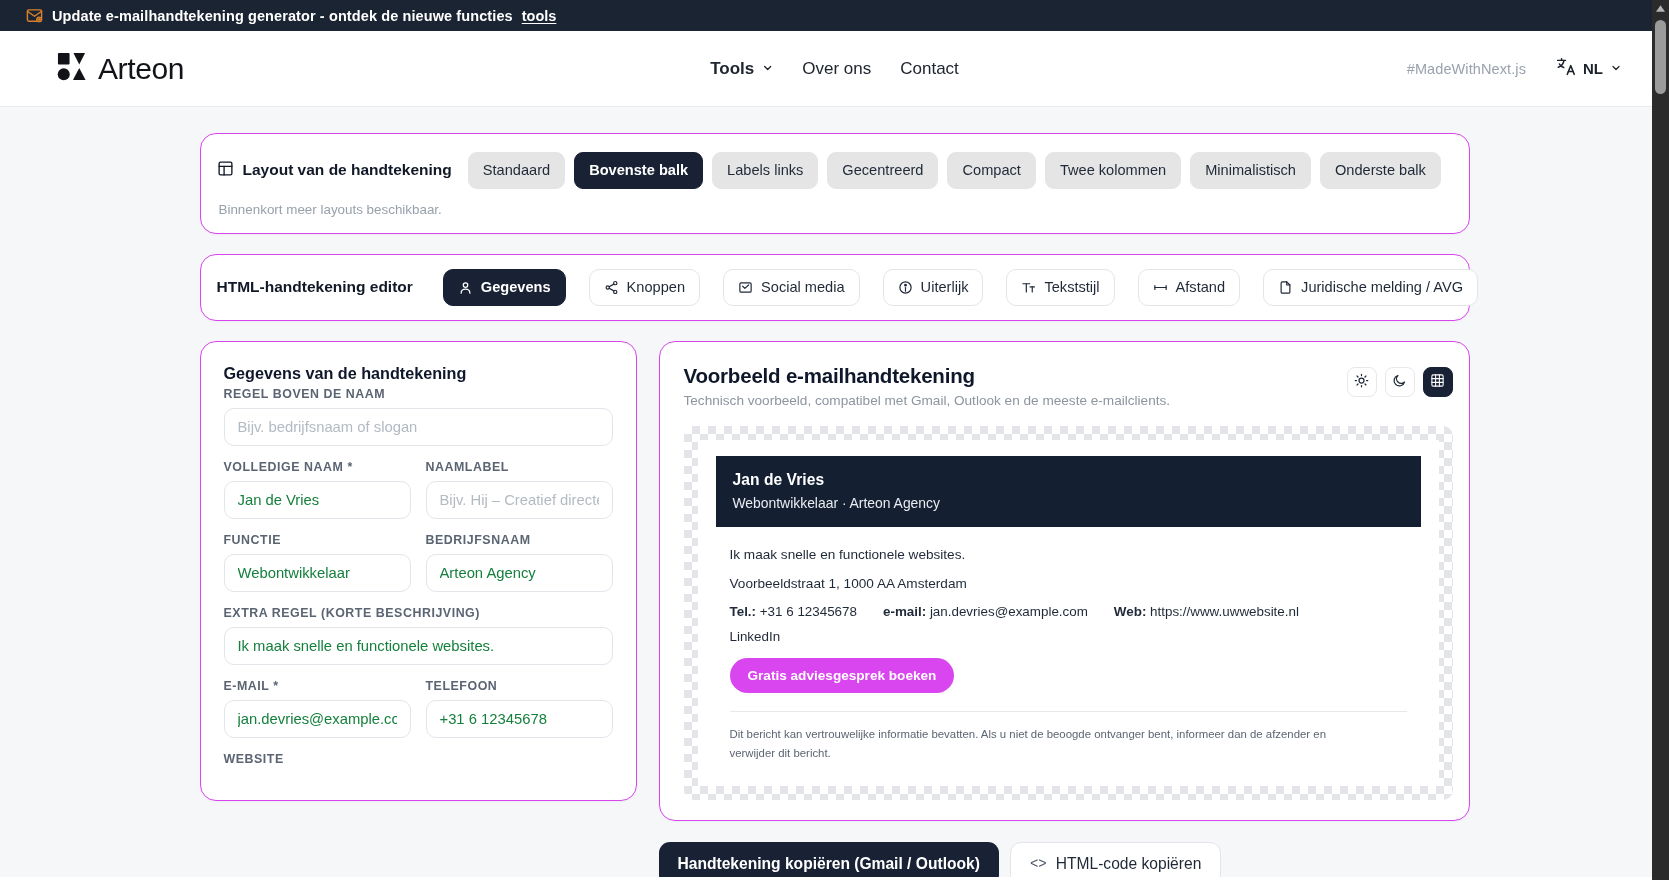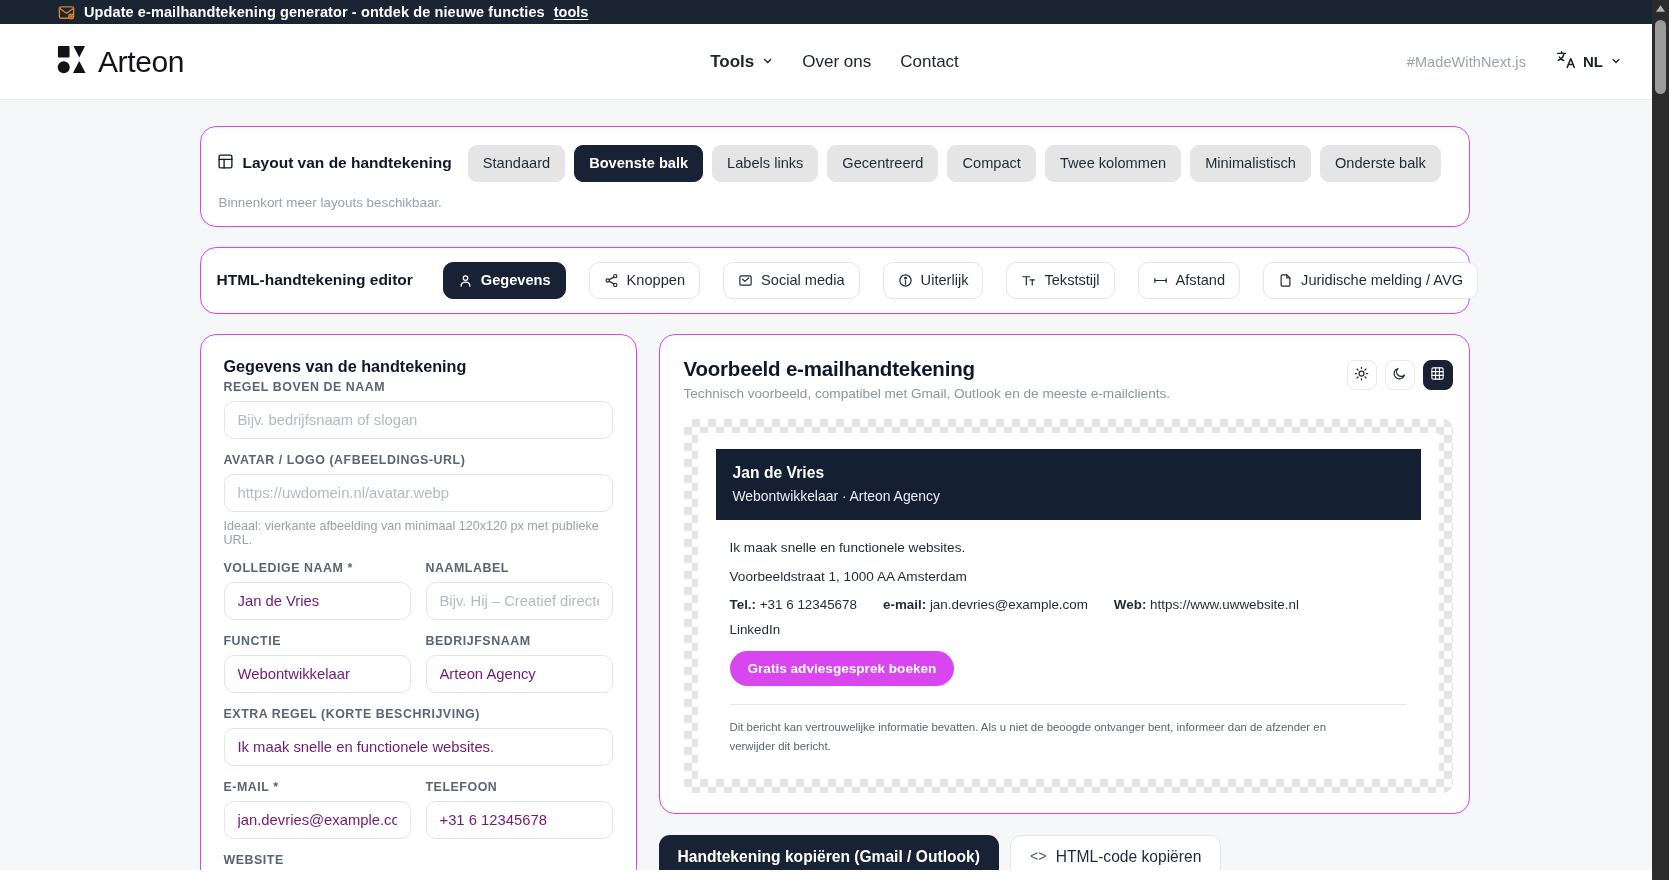--- a/index.html
+++ b/index.html
@@ -9,24 +9,24 @@
     overflow: hidden;
     font-family: "Liberation Sans", "DejaVu Sans", sans-serif;
     background: #ffffff;
     color: #0f172a;
     -webkit-font-smoothing: antialiased;
   }
   .page { position: relative; width: 1669px; height: 880px; overflow: hidden; }
 
   
   .announce {
-    height: 24px;
+    height: 31px;
     background: #1b2433;
     display: flex; align-items: center;
-    padding-left: 58px;
+    padding-left: 26px;
     gap: 9px;
   }
   .announce-text {
     font-size: 14.5px; font-weight: 700; color: #ffffff;
     letter-spacing: .1px; white-space: nowrap;
   }
   .announce-link {
     font-size: 14.5px; font-weight: 700; color: #ffffff;
     text-decoration: underline; text-underline-offset: 2px;
     cursor: pointer;
@@ -139,21 +139,21 @@
   .field-label {
     font-size: 12.4px; font-weight: 600; color: #5b6472;
     letter-spacing: .55px; text-transform: uppercase;
     margin-bottom: 7px; display: block; white-space: nowrap;
   }
   .field { margin-bottom: 14px; }
   .input {
     width: 100%; height: 38px;
     border: 1px solid #e2e5e9; border-radius: 10px;
     padding: 0 13px;
-    font-size: 14.8px; color: #701a75;
+    font-size: 14.8px; color: #15803d;
     font-family: inherit;
     background: #fff; outline: none;
   }
   .input::placeholder { color: #b3bac2; }
   .hint { font-size: 12.6px; color: #98a1ab; margin-top: 7px; }
   .pair { display: flex; gap: 15px; }
   .pair > .field { flex: 1; margin-bottom: 14px; min-width: 0; }
 
   
   .preview-card { padding: 22px 16px 20px 24px; }
@@ -422,25 +422,20 @@
 
         <div class="left-col">
           <div class="card form-card">
             <div class="form-heading">Gegevens van de handtekening</div>
 
             <div class="field">
               <label class="field-label">REGEL BOVEN DE NAAM</label>
               <input class="input" type="text" value="" placeholder="Bijv. bedrijfsnaam of slogan" style="">
             </div>
 
-            <div class="field">
-              <label class="field-label">AVATAR / LOGO (AFBEELDINGS-URL)</label>
-              <input class="input" type="text" value="" placeholder="https://uwdomein.nl/avatar.webp" style="">
-              <div class="hint">Ideaal: vierkante afbeelding van minimaal 120x120 px met publieke URL.</div>
-            </div>
 
             <div class="pair">
               <div class="field">
                 <label class="field-label">VOLLEDIGE NAAM *</label>
                 <input class="input" type="text" value="Jan de Vries" style="">
               </div>
               <div class="field">
                 <label class="field-label">NAAMLABEL</label>
                 <input class="input" type="text" value="" placeholder="Bijv. Hij – Creatief directeur" style="">
               </div>

